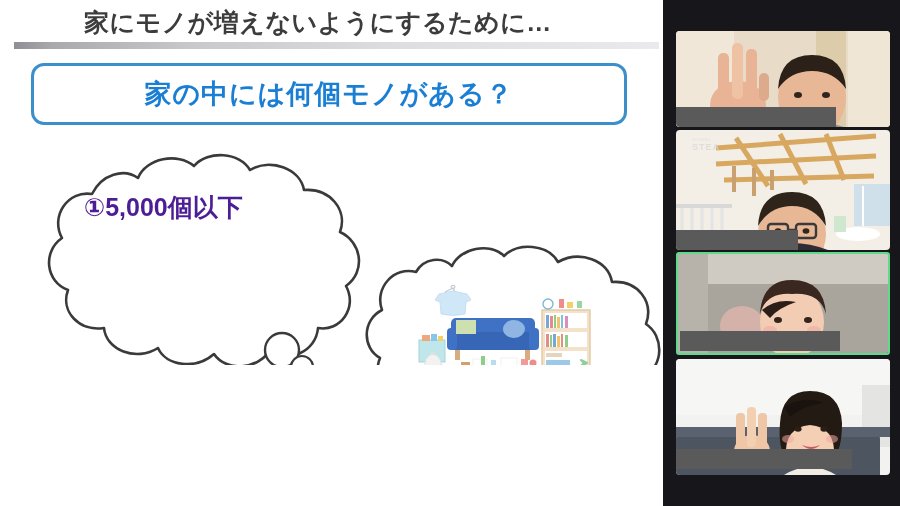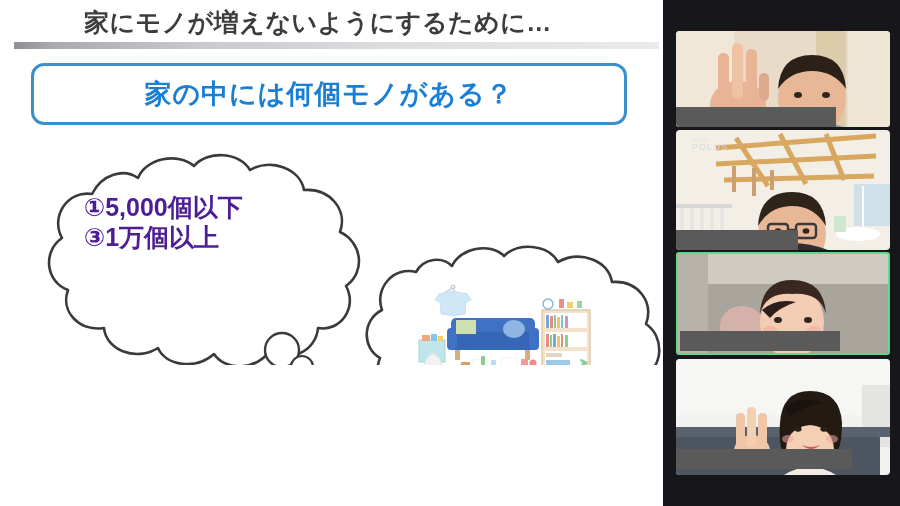--- a/index.html
+++ b/index.html
@@ -107,21 +107,20 @@
                C298,202 270,214 252,200 C240,220 208,222 196,204 C178,220 148,216 140,198
                C118,212 88,200 86,178 C62,182 42,162 50,140 C28,132 24,102 44,88
                C32,66 50,40 74,44 C84,24 106,18 120,28 Z" fill="#ffffff" stroke="#3a3a3a" stroke-width="2.6" stroke-linejoin="round"></path>
       <circle cx="264" cy="200" r="17" fill="#fff" stroke="#3a3a3a" stroke-width="2.4"></circle>
       <circle cx="284" cy="217" r="11" fill="#fff" stroke="#3a3a3a" stroke-width="2.2"></circle>
       <circle cx="294" cy="232" r="7" fill="#fff" stroke="#3a3a3a" stroke-width="2"></circle>
     </svg>
 
     <div class="options">
       <div>①5,000個以下</div>
-      <div>③1万個以上</div>
     </div>
 
     <svg class="cloudsvg cloud-right" viewBox="0 0 325 205">
       <path d="M112,26 C120,8 150,2 164,16 C178,2 208,4 218,22 C240,10 268,20 272,42
                C298,40 314,62 306,84 C324,96 324,126 304,136 C312,158 292,176 272,170
                C266,190 238,198 224,184 C210,200 180,200 170,184 C152,198 124,194 116,176
                C96,188 70,176 70,156 C48,158 32,138 40,118 C22,108 22,80 42,70
                C34,48 54,26 76,32 C84,18 102,16 112,26 Z" fill="#ffffff" stroke="#3a3a3a" stroke-width="2.6" stroke-linejoin="round"></path>
       <circle cx="48" cy="178" r="15" fill="#fff" stroke="#3a3a3a" stroke-width="2.4"></circle>
       <circle cx="25" cy="192" r="9" fill="#fff" stroke="#3a3a3a" stroke-width="2.2"></circle>
@@ -325,21 +324,21 @@
           <rect x="92" y="94" width="20" height="14" rx="3"></rect>
           <rect x="120" y="94" width="20" height="14" rx="3"></rect>
           <path d="M112,100 L120,100"></path>
         </g>
         <ellipse cx="102" cy="101" rx="3.4" ry="2.8" fill="#31251c"></ellipse>
         <ellipse cx="130" cy="101" rx="3.4" ry="2.8" fill="#31251c"></ellipse>
         <path d="M80,120 q36,-14 72,0 Z" fill="#2d2d33"></path>
       </svg>
       <div class="polus">
         <small>HOUSING</small>
-        <span>POLUS</span>
+        <span>STEA</span>
       </div>
       <div class="name-bar" style="width:122px;"></div>
     </div>
 
     <div class="tile tile-3">
       <svg class="tile-photo" viewBox="0 0 210 99" preserveAspectRatio="none">
         <rect width="210" height="99" fill="#a9a49c"></rect>
         <rect x="0" y="0" width="210" height="30" fill="#cfcac2"></rect>
         <rect x="0" y="0" width="30" height="99" fill="#b8b3aa"></rect>
 

